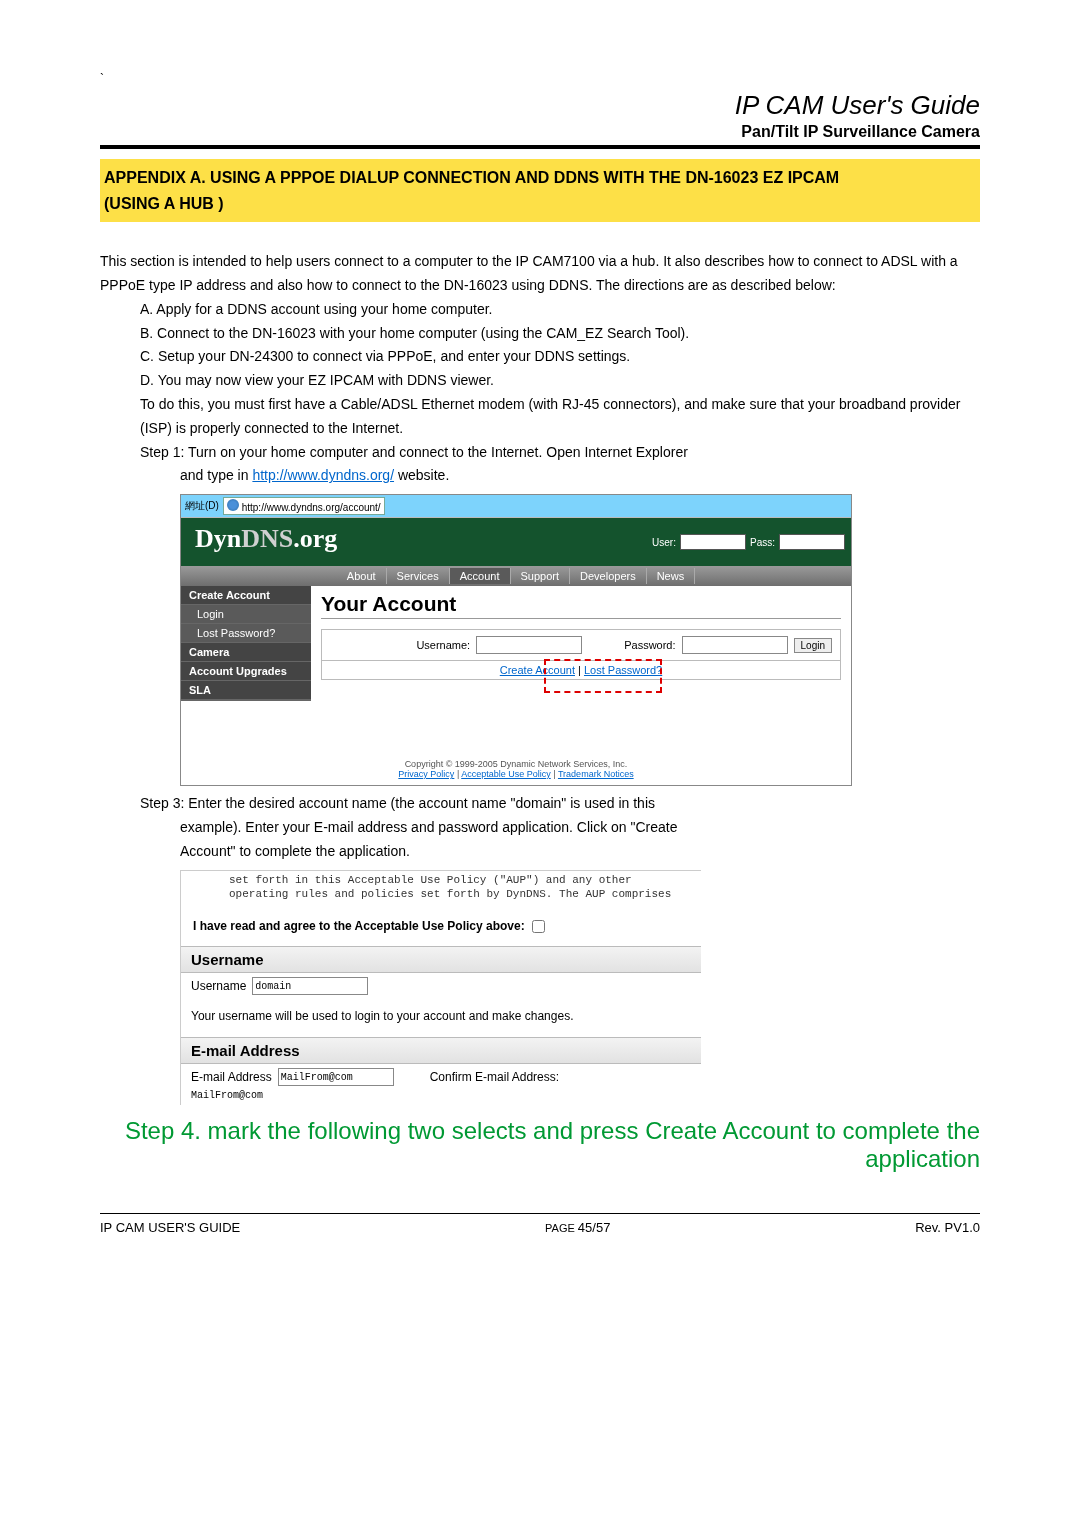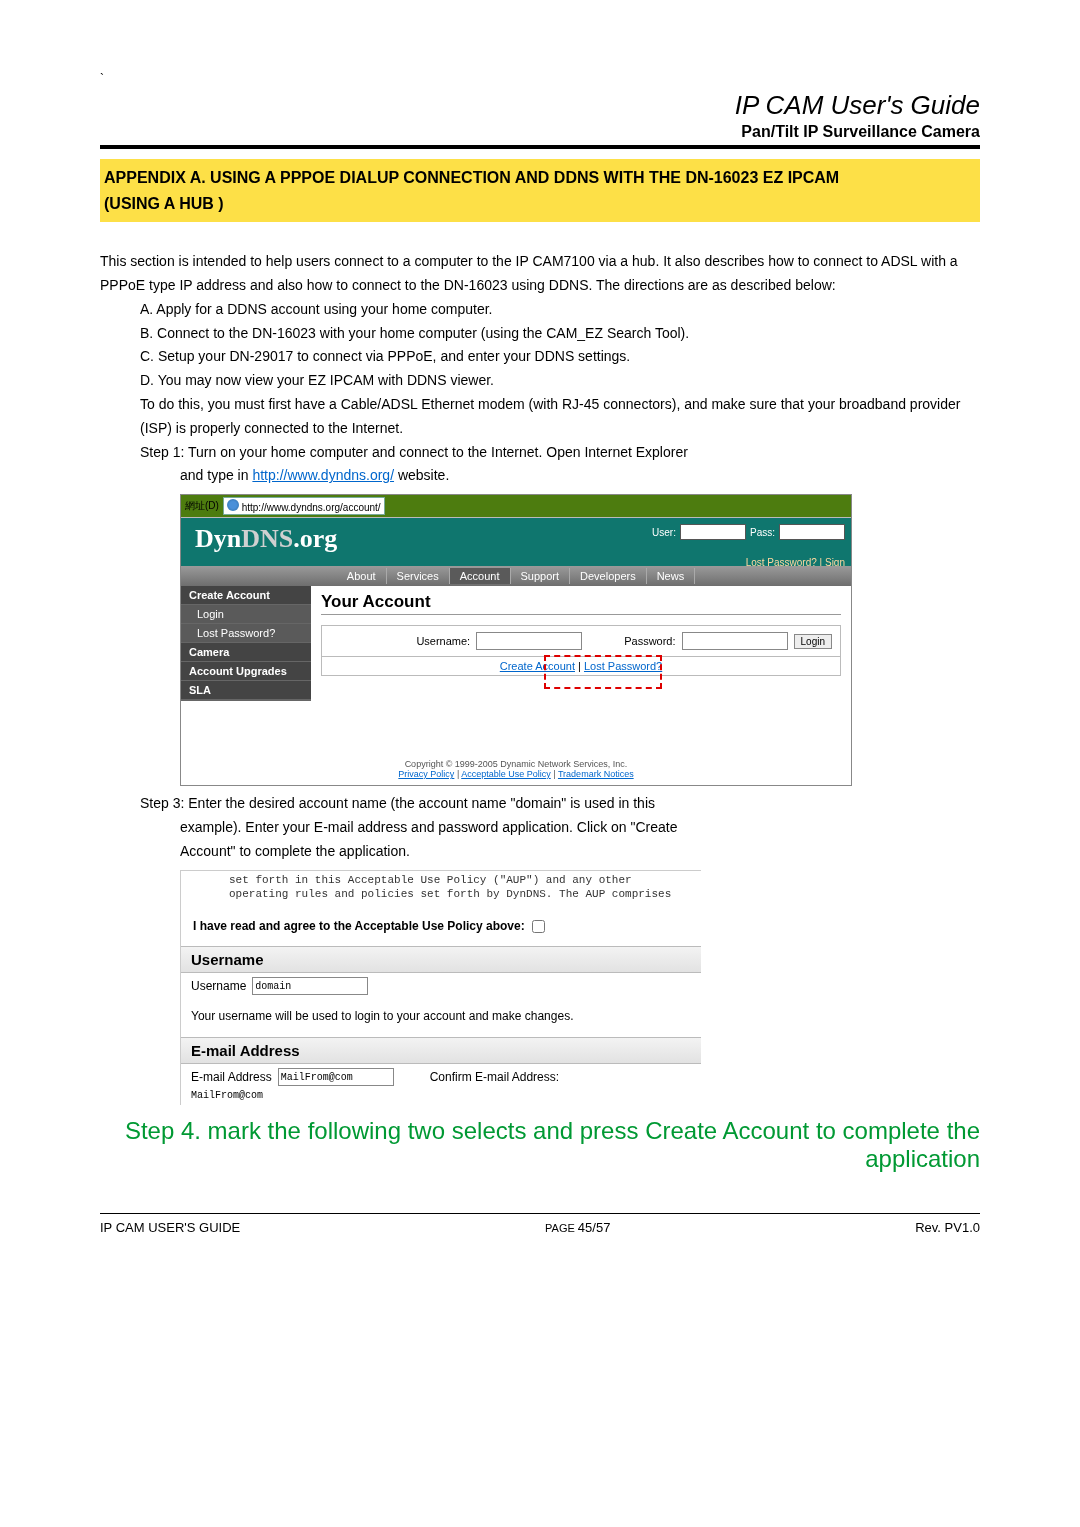--- a/index.html
+++ b/index.html
@@ -60,21 +60,21 @@
   
   
   .shot1 {
     width: 670px;
     margin: 6px 0 6px 80px;
     border: 1px solid #888;
     background: #fff;
     font-size: 11px;
   }
   .shot1 .addrbar {
-    background: #4d7c0f;
+    background: #7dd3fc;
     border-bottom: 1px solid #bbb;
     padding: 2px 4px;
     display: flex;
     align-items: center;
     gap: 4px;
   }
   .shot1 .addrbar .lbl { font-size: 10px; }
   .shot1 .addrbar .url-box {
     background: #fff;
     border: 1px solid #7a9;
@@ -82,38 +82,38 @@
     font-size: 10px;
     flex: 0 0 auto;
   }
   .shot1 .addrbar .globe {
     width: 12px; height: 12px;
     background: radial-gradient(circle, #4a90d9 40%, #2c6aa0 100%);
     border-radius: 50%;
     display: inline-block;
   }
   .shot1 .logobar {
-    background: #0f766e;
+    background: #14532d;
     height: 48px;
     position: relative;
     overflow: hidden;
   }
   .shot1 .logo-text {
     color: #fff;
     font-size: 26px;
     font-weight: bold;
     padding: 6px 14px;
     font-family: Georgia, serif;
     display: inline-block;
   }
   .shot1 .logo-text .dns { color: #d0d0d0; }
   .shot1 .logobar .userpass {
     position: absolute;
     right: 6px;
-    top: 6px;
+    top: 16px;
     color: #fff;
     font-size: 10px;
   }
   .shot1 .logobar .userpass .lp {
     display: flex;
     gap: 4px;
     align-items: center;
   }
   .shot1 .logobar .userpass input {
     width: 60px;
@@ -160,21 +160,21 @@
     background: #5a5a5a;
     font-weight: normal;
     padding-left: 16px;
   }
   .shot1 .main {
     flex: 1;
     padding: 4px 10px 0 10px;
   }
   .shot1 .main h4 {
     margin: 2px 0 0 0;
-    font-size: 17px;
+    font-size: 21px;
     font-family: Verdana, sans-serif;
     border-bottom: 1px solid #999;
     padding-bottom: 2px;
   }
   .shot1 .loginrow {
     border: 1px solid #bbb;
     margin-top: 10px;
     padding: 6px 8px;
     display: flex;
     align-items: center;
@@ -306,21 +306,21 @@
 
   <div class="appendix">
     <b><span class="sc">APPENDIX A. USING A PPPOE DIALUP CONNECTION AND DDNS WITH THE DN-16023 EZ IPCAM</span></b><br>
     <b><span class="sc">(USING A HUB )</span></b>
   </div>
 
   <div class="body-text">This section is intended to help users connect to a computer to the IP CAM7100 via a hub. It also describes how to connect to ADSL with a PPPoE type IP address and also how to connect to the DN-16023 using DDNS. The directions are as described below:</div>
 
   <div class="body-text indent1">A. Apply for a DDNS account using your home computer.</div>
   <div class="body-text indent1">B. Connect to the DN-16023 with your home computer (using the CAM_EZ Search Tool).</div>
-  <div class="body-text indent1">C. Setup your DN-29017 to connect via PPPoE, and enter your DDNS settings.</div>
+  <div class="body-text indent1">C. Setup your DN-24300 to connect via PPPoE, and enter your DDNS settings.</div>
   <div class="body-text indent1">D. You may now view your EZ IPCAM with DDNS viewer.</div>
 
 
   <div class="body-text indent1">To do this, you must first have a Cable/ADSL Ethernet modem (with RJ-45 connectors), and make sure that your broadband provider (ISP) is properly connected to the Internet.</div>
 
   <div class="body-text indent1">Step 1: Turn on your home computer and connect to the Internet. Open Internet Explorer</div>
   <div class="body-text indent2">
     <span>and type in </span><a href="#" class="link">http://www.dyndns.org/</a><span> website.</span>
   </div>
 

